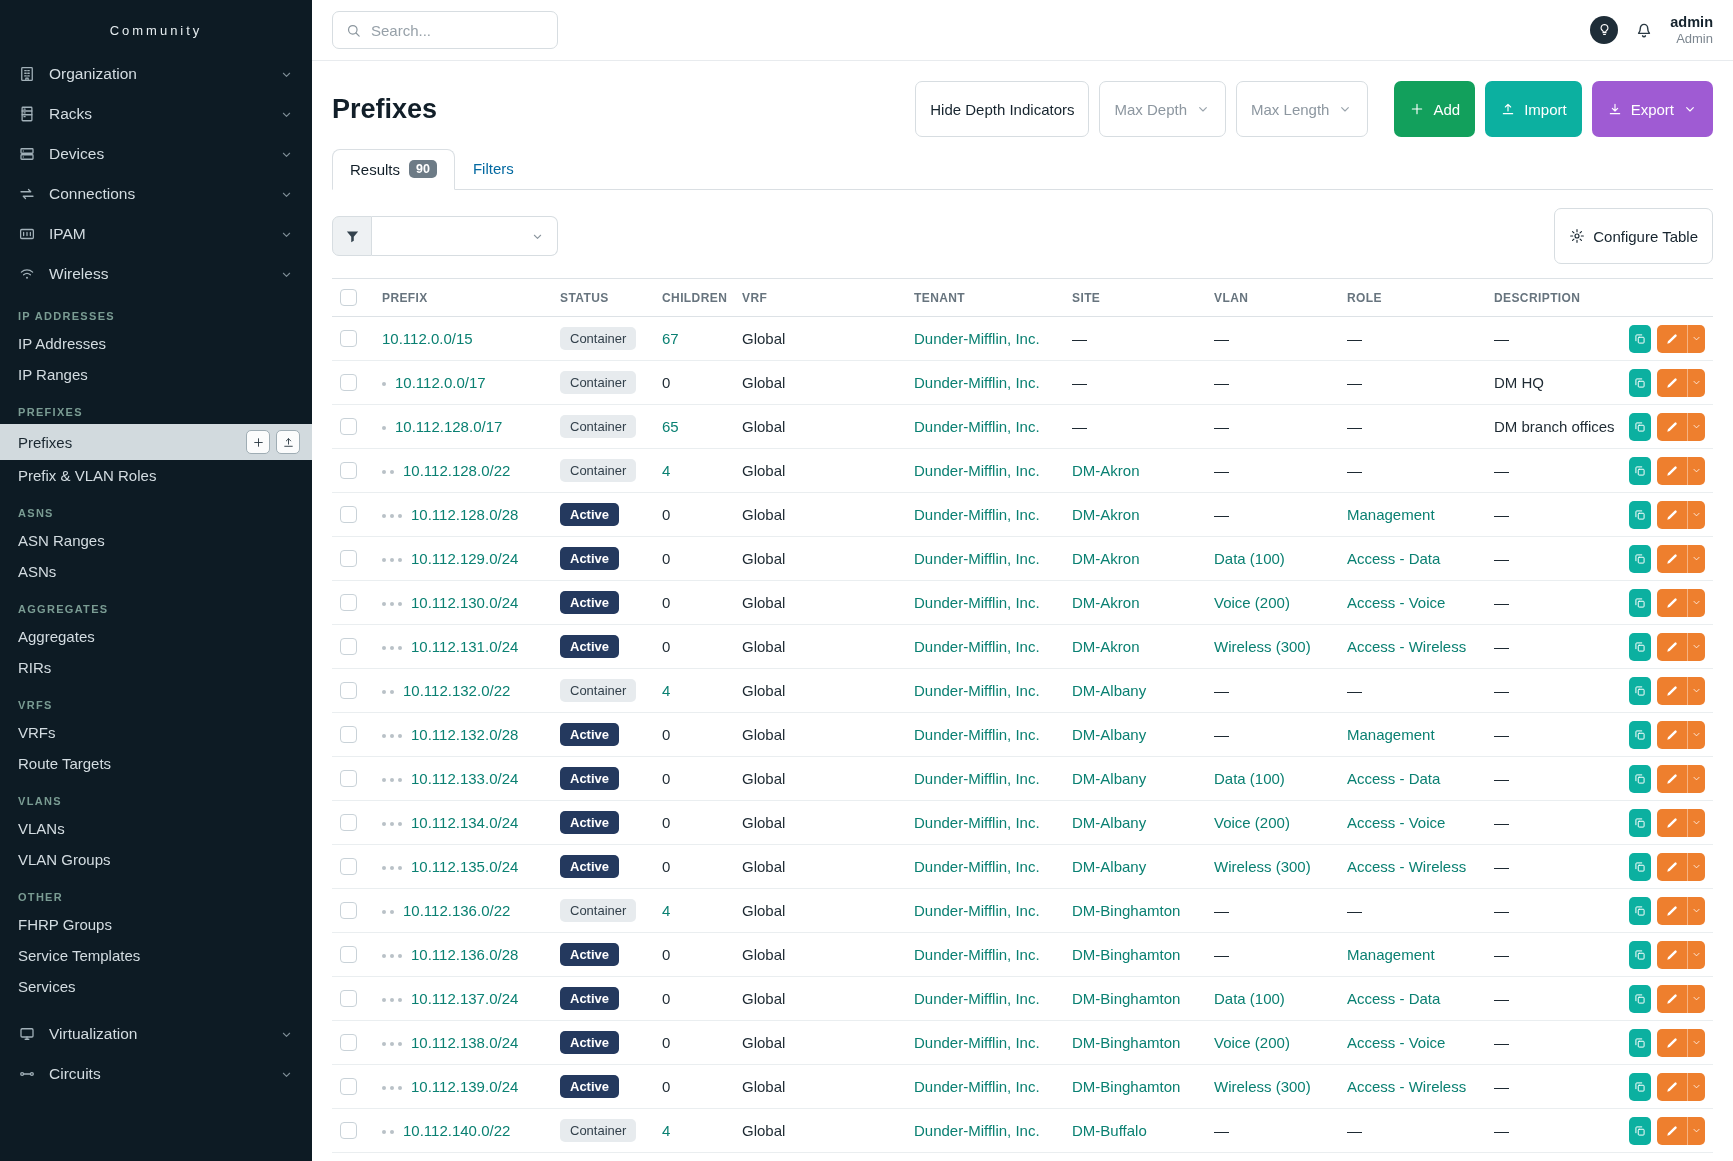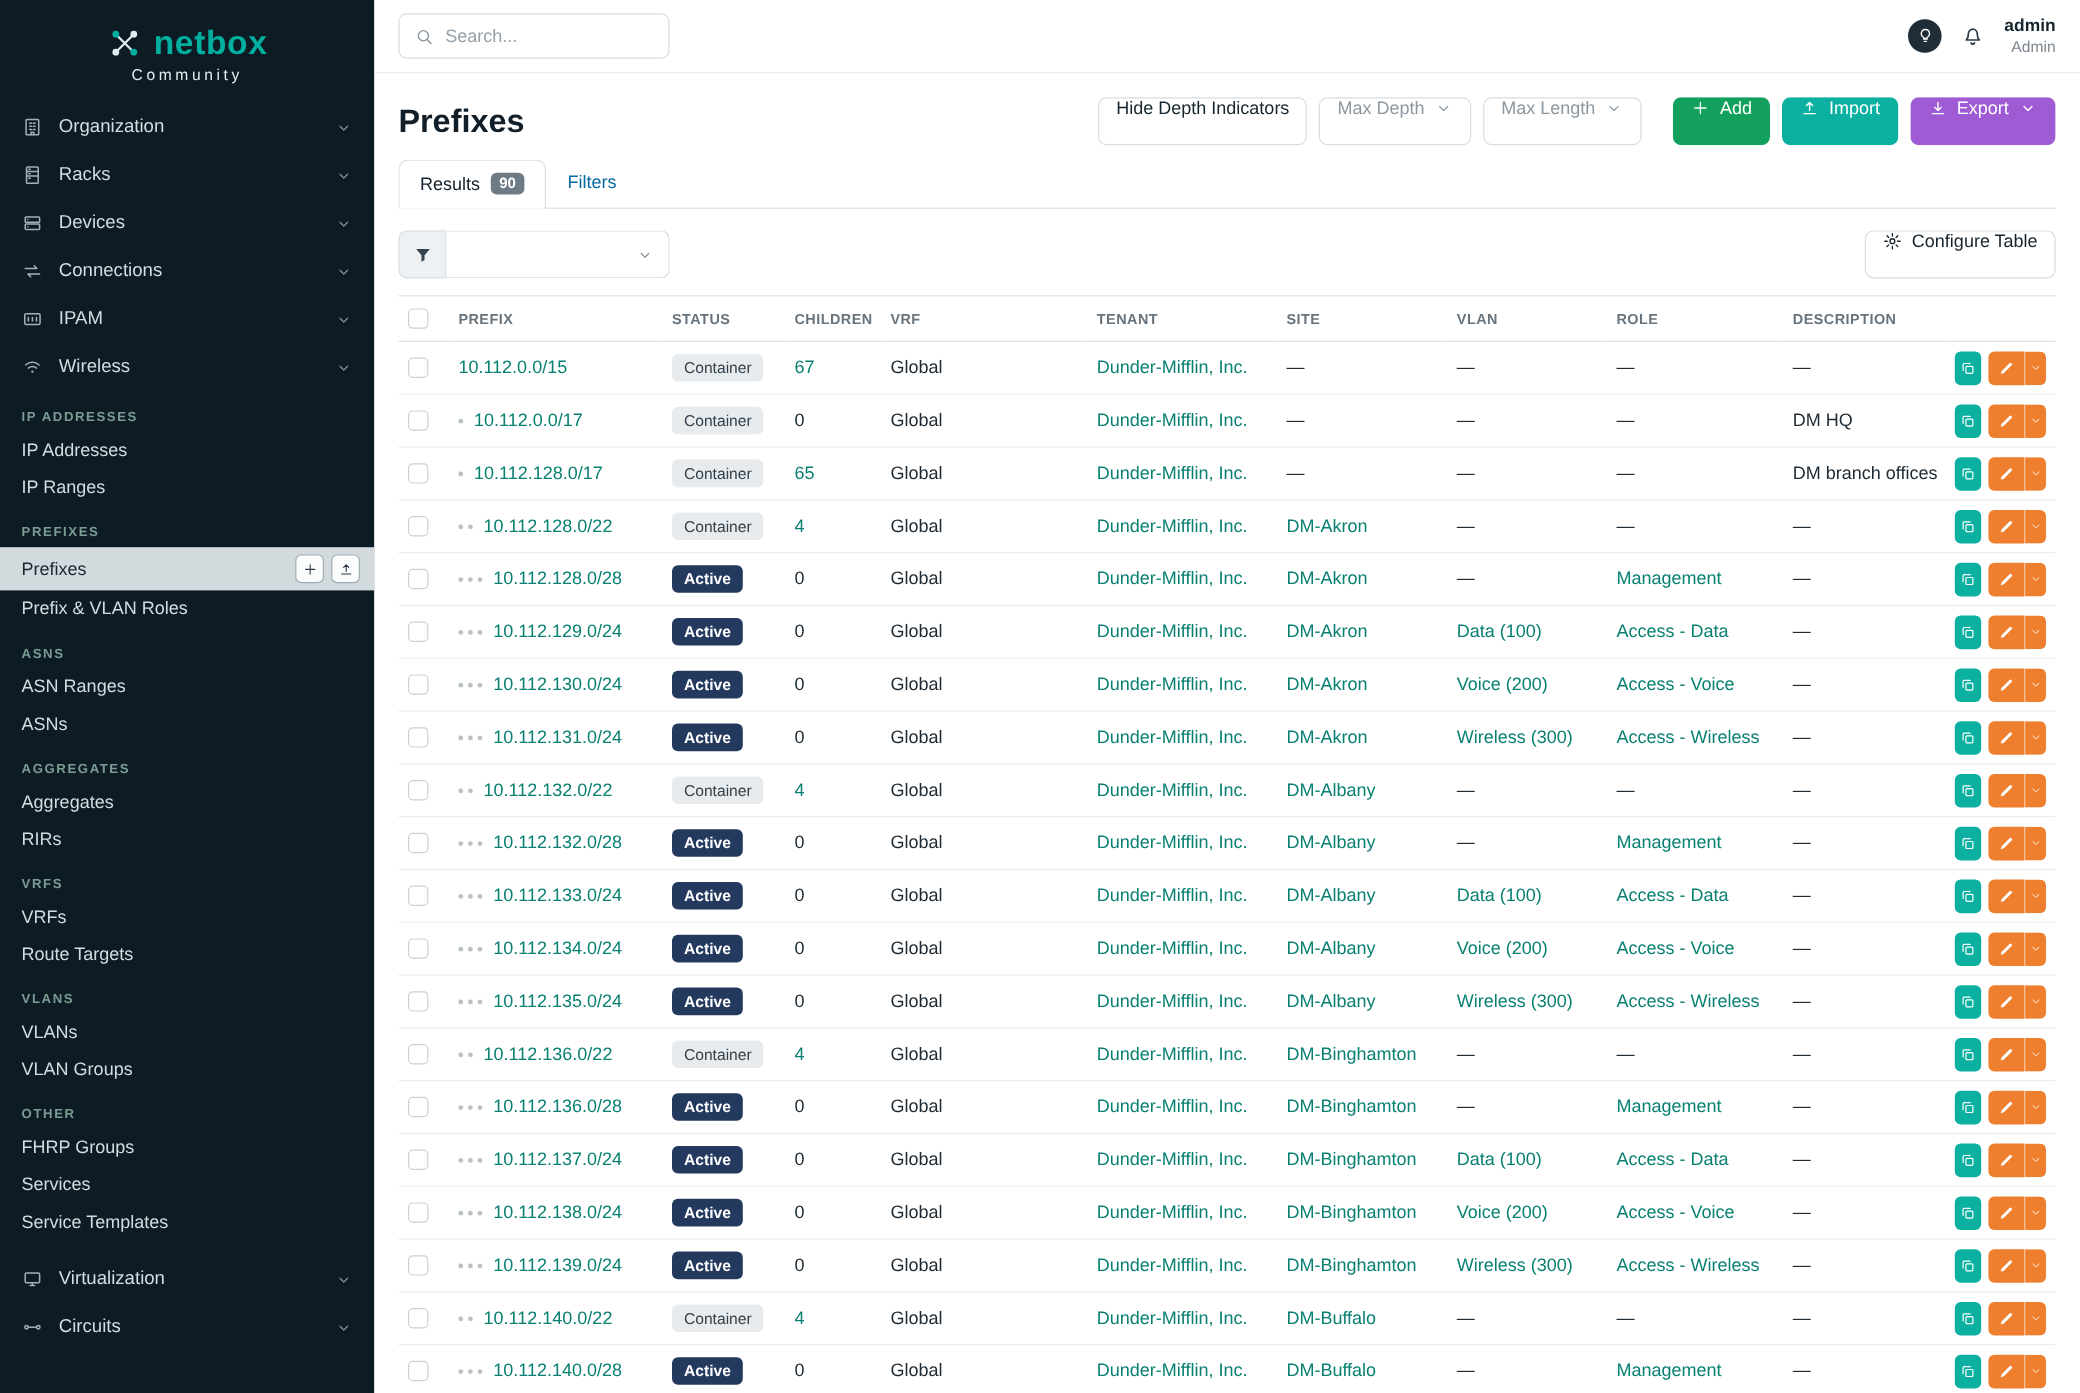--- a/index.html
+++ b/index.html
@@ -43,21 +43,21 @@
   .theme-toggle svg { width:15px; height:15px; }
   .bell-btn { background:none; border:none; color:#2a3943; cursor:pointer; display:flex; }
   .user-block { text-align:right; line-height:1.2; cursor:pointer; }
   .user-name { font-weight:700; font-size:14.5px; color:#16242e; }
   .user-role { font-size:13px; color:#7d8archive; color:#7d8790; }
 
   .content { flex:1; padding:14px 20px 0; overflow:hidden; }
   .page-head { display:flex; align-items:center; justify-content:space-between; margin:6px 0 12px; }
   .page-title { font-size:27px; font-weight:600; color:#121f29; }
   .page-actions { display:flex; align-items:center; gap:10px; }
-  .btn { height:40px; padding:0 14px; border-radius:7px; font-size:15px; display:inline-flex; align-items:flex-start; gap:8px; border:1px solid transparent; background:#fff; cursor:pointer; font-family:inherit; white-space:nowrap; }
+  .btn { height:56px; padding:0 14px; border-radius:7px; font-size:15px; display:inline-flex; align-items:center; gap:8px; border:1px solid transparent; background:#fff; cursor:pointer; font-family:inherit; white-space:nowrap; }
   .btn svg { width:16px; height:16px; }
   .btn-outline { border-color:#d7dde1; color:#16242e; }
   .btn-muted { border-color:#d7dde1; color:#8d97a0; }
   .btn-muted .ic { color:#9aa4ac; }
   .btn-add { background:var(--btn-add-green); color:#fff; margin-left:16px; }
   .btn-import { background:var(--btn-import-teal); color:#fff; }
   .btn-export { background:var(--btn-export-purple); color:#fff; }
 
   .tabs { display:flex; align-items:flex-start; border-bottom:1px solid #dadfe3; margin-top:4px; }
   .tab { padding:10px 17px 11px; font-size:15px; color:#0369a1; display:inline-flex; align-items:center; gap:9px; border:1px solid transparent; border-radius:8px 8px 0 0; margin-bottom:-1px; cursor:pointer; }
@@ -99,32 +99,20 @@
   .ic { display:inline-flex; align-items:center; justify-content:center; }
   .ic svg { display:block; }
 </style>
 </head>
 <body>
 
 <div class="app">
 
   <aside class="sidebar">
     <div class="brand">
-      <div class="brand-row">
-        <span class="ic">
-            <svg viewBox="0 0 32 32" width="30" height="30">
-              <path d="M8 8l16 16M24 8L8 24" stroke="#dfeeec" stroke-width="2" stroke-linecap="round"></path>
-              <circle cx="8" cy="8" r="3" fill="#00af9f"></circle>
-              <circle cx="24" cy="8" r="3" fill="#dfeeec"></circle>
-              <circle cx="8" cy="24" r="3" fill="#dfeeec"></circle>
-              <circle cx="24" cy="24" r="3" fill="#00af9f"></circle>
-            </svg>
-          </span>
-        <span class="brand-name">netbox</span>
-      </div>
       <div class="brand-sub">Community</div>
     </div>
     <nav id="sidebar-nav">
         <div class="nav-item">
           <span class="ic nav-ic">
             <svg viewBox="0 0 24 24" width="18" height="18" fill="none" stroke="currentColor" stroke-width="1.7" stroke-linecap="round" stroke-linejoin="round">
               <rect x="5" y="3.5" width="14" height="17" rx="1"></rect>
               <path d="M9 7.5h2m2 0h2M9 11h2m2 0h2M9 14.5h2m2 0h2M10.5 20.5v-3h3v3"></path>
             </svg>
           </span>
@@ -261,24 +249,24 @@
           <span class="nav-sub-label">VLANs</span>
         </div>
         <div class="nav-sub">
           <span class="nav-sub-label">VLAN Groups</span>
         </div>
         <div class="nav-heading">OTHER</div>
         <div class="nav-sub">
           <span class="nav-sub-label">FHRP Groups</span>
         </div>
         <div class="nav-sub">
+          <span class="nav-sub-label">Service Templates</span>
+        </div>
+        <div class="nav-sub">
           <span class="nav-sub-label">Services</span>
-        </div>
-        <div class="nav-sub">
-          <span class="nav-sub-label">Service Templates</span>
         </div>
         <div class="nav-bottom">
           <div class="nav-item">
             <span class="ic nav-ic">
               <svg viewBox="0 0 24 24" width="18" height="18" fill="none" stroke="currentColor" stroke-width="1.7" stroke-linecap="round" stroke-linejoin="round">
                 <rect x="4" y="5" width="16" height="11" rx="1.5"></rect>
                 <path d="M9.5 19h5M12 16v3"></path>
               </svg>
             </span>
             <span class="nav-label">Virtualization</span>

